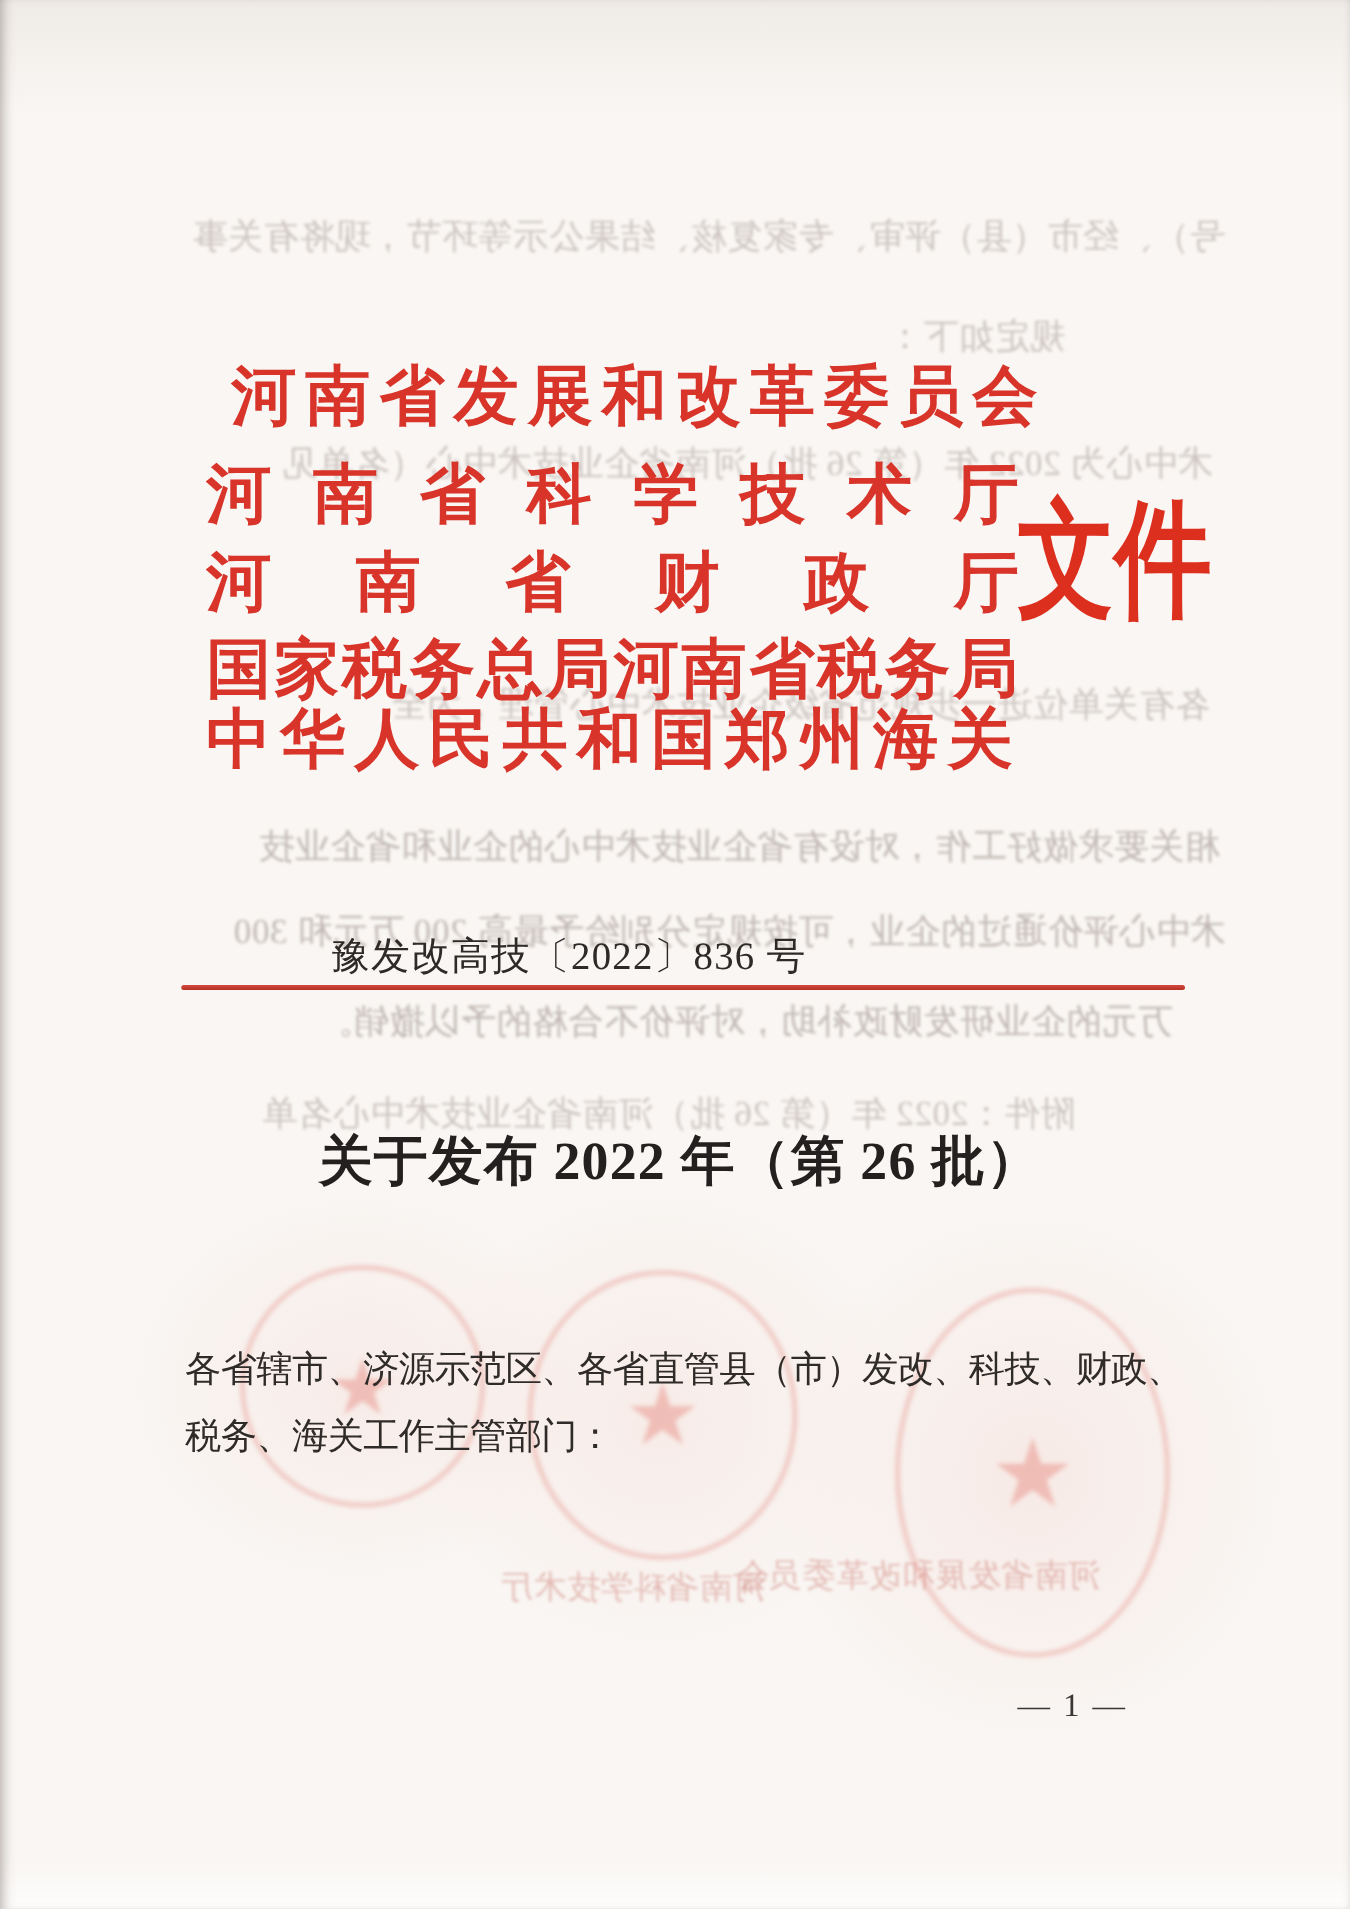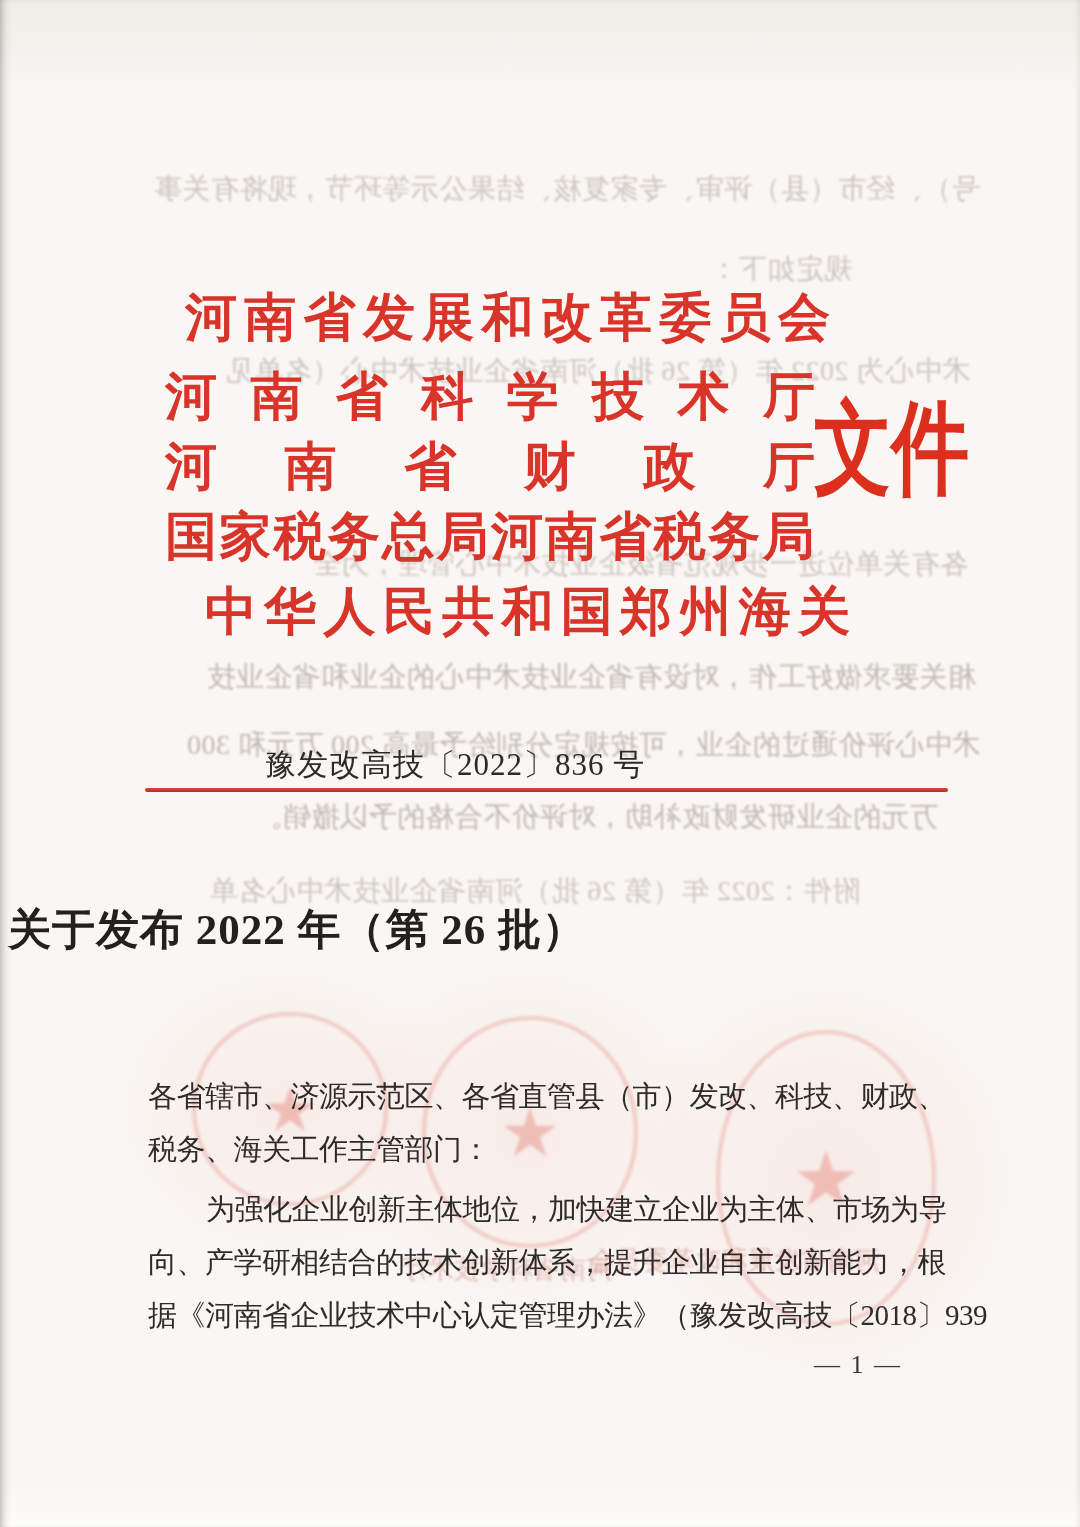--- a/index.html
+++ b/index.html
@@ -75,21 +75,21 @@
     color:#d8342a;
     text-align:justify;
     text-align-last:justify;
     white-space:nowrap;
     text-justify:inter-character;
   }
   .a1 { top:289px; letter-spacing:5px;margin-left:20px; }
   .a2 { top:368px; }
   .a3 { top:438px; }
   .a4 { top:508px; letter-spacing:0.5px; }
-  .a5 { top:583px; letter-spacing:5px;margin-left:40px; }
+  .a5 { top:564px; letter-spacing:5px; }
 
   .doc-type {
     position:absolute; left:814px; top:394px;
     font-family:"Liberation Serif", serif;
     font-weight:bold;
     font-size:102px; line-height:110px;
     color:#dc2f1e;
     transform:scaleX(0.76);
     transform-origin:left top;
     white-space:nowrap;
@@ -107,21 +107,21 @@
     position:absolute; left:145px; top:788px;
     width:803px; height:4px;
     background:linear-gradient(180deg,#d24a3e,#b92f25);
     border-radius:2px;
   }
 
   
   .doc-title {
     position:absolute; left:0; top:896px; width:1080px;
     margin:0; padding-left:8px; box-sizing:border-box;
-    text-align:left;
+    text-align:center;
     font-family:"Liberation Serif", serif;
     font-size:43px; line-height:68px;
     font-weight:bold;
     color:#242020;
     letter-spacing:1px;
   }
 
   
   .body-block { position:absolute; left:148px; width:795px; }
   .salutation { top:1070px; }
@@ -188,21 +188,16 @@
 
   <h1 class="doc-title">
     <span>关于发布 2022 年（第 26 批）</span><br>
   </h1>
 
   <div class="body-block salutation">
     <div class="b-line">各省辖市、济源示范区、各省直管县（市）发改、科技、财政、</div>
     <div class="b-line no-just">税务、海关工作主管部门：</div>
   </div>
 
-  <div class="body-block paragraph">
-    <div class="b-line indent">为强化企业创新主体地位，加快建立企业为主体、市场为导</div>
-    <div class="b-line">向、产学研相结合的技术创新体系，提升企业自主创新能力，根</div>
-    <div class="b-line">据《河南省企业技术中心认定管理办法》（豫发改高技〔2018〕939</div>
-  </div>
 
   <div class="page-number">— 1 —</div>
 
 </div>
 
 </body></html>

